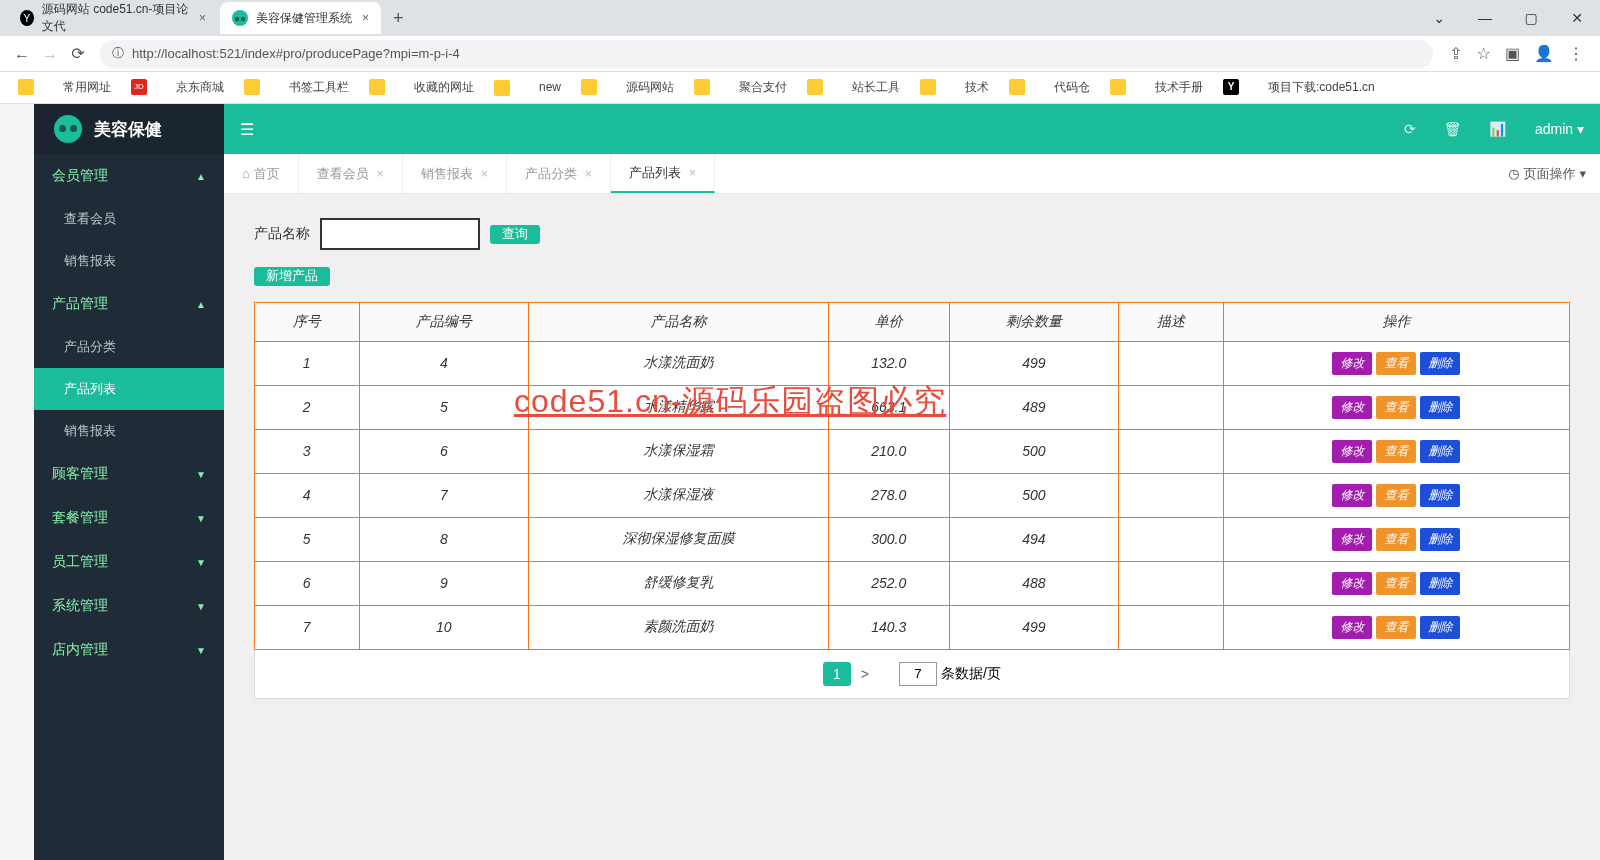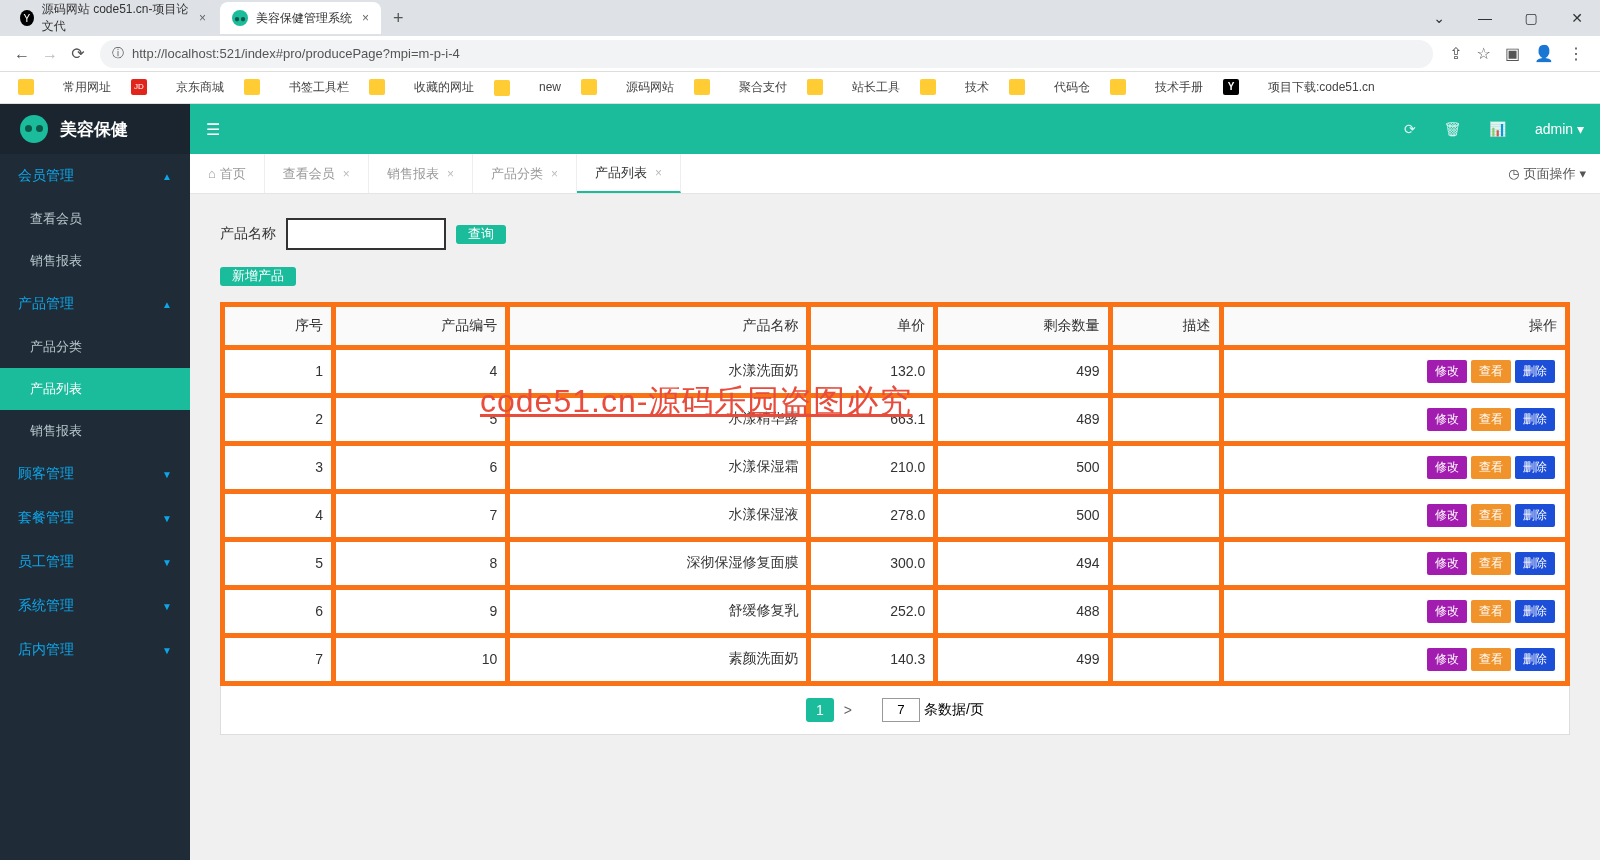--- a/index.html
+++ b/index.html
@@ -22,28 +22,28 @@
 .url-box .lock { margin-right: 8px; font-size: 12px; }
 .addr-icons { display: flex; gap: 14px; padding: 0 8px; color: #555; }
 
 .bookmarks { display: flex; align-items: center; height: 32px; background: #fff; padding: 0 10px; font-size: 12px; color: #444; border-bottom: 1px solid #e0e0e0; gap: 4px; }
 .bm-item { display: flex; align-items: flex-start; padding: 2px 8px; cursor: pointer; gap: 25px; }
 .bm-icon { width: 16px; height: 16px; background: #fc3; margin-right: 4px; display: inline-block; border-radius: 2px; }
 .bm-icon.jd { background: #e1251b; color: #fff; font-size: 8px; text-align: center; line-height: 16px; }
 .bm-icon.y { background: #000; color: #fff; font-size: 10px; text-align: center; line-height: 16px; font-weight: bold; }
 
 
-.app { display: flex; height: calc(860px - 104px); }
+.app { display: flex; height: calc(860px - 104px); padding-left: 34px; }
 .sidebar { width: 190px; background: #1f2b36; color: #b8c7ce; display: flex; flex-direction: column; }
 .logo-area { height: 50px; background: #1a2530; display: flex; align-items: center; padding-left: 20px; }
 .logo-circle { width: 28px; height: 28px; border-radius: 50%; background: #1abc9c; position: relative; margin-right: 12px; }
 .logo-circle::before, .logo-circle::after { content: ""; position: absolute; width: 7px; height: 7px; background: #0d5a4a; border-radius: 50%; top: 10px; }
 .logo-circle::before { left: 5px; } .logo-circle::after { right: 5px; }
 .logo-text { font-size: 17px; font-weight: bold; color: #fff; }
-.menu-header { display: flex; align-items: center; justify-content: space-between; height: 44px; padding: 0 18px; font-size: 14px; cursor: pointer; color: #0ea5e9; }
+.menu-header { display: flex; align-items: center; justify-content: space-between; height: 44px; padding: 0 18px; font-size: 14px; cursor: pointer; color: #86efac; }
 .menu-header .arrow { font-size: 10px; }
 .menu-item { height: 42px; display: flex; align-items: center; padding-left: 30px; font-size: 13px; cursor: pointer; color: #b8c7ce; }
 .menu-item.active { background: #1abc9c; color: #fff; }
 
 .main { flex: 1; display: flex; flex-direction: column; background: #f0f0f0; }
 .top-bar { height: 50px; background: #1abc9c; display: flex; align-items: center; padding: 0 16px; color: #fff; }
 .hamburger { font-size: 16px; cursor: pointer; }
 .top-right { margin-left: auto; display: flex; align-items: center; gap: 28px; font-size: 14px; }
 .top-icon { cursor: pointer; opacity: 0.85; }
 
@@ -55,21 +55,21 @@
 
 .content { flex: 1; padding: 24px 30px; position: relative; overflow: auto; }
 .search-row { display: flex; align-items: center; margin-bottom: 16px; }
 .search-label { font-size: 14px; color: #333; margin-right: 10px; }
 .search-input { width: 160px; height: 32px; border: 2px solid #333; padding: 0 6px; font-size: 13px; }
 .btn { display: inline-flex; align-items: center; justify-content: center; height: 19px; padding: 0 12px; font-size: 13px; border: none; border-radius: 3px; cursor: pointer; color: #fff; }
 .btn-teal { background: #1abc9c; margin-left: 10px; }
 .btn-add { background: #1abc9c; margin-bottom: 16px; }
 
 table.data { width: 100%; border-collapse: collapse; background: #fff; }
-table.data th, table.data td { border: 5px solid #f97316; padding: 10px 8px; text-align: right; font-size: 14px; color: #333; }
+table.data th, table.data td { border: 1px solid #f97316; padding: 10px 8px; text-align: center; font-size: 14px; color: #333; font-style: italic; }
 table.data th { font-weight: normal; background: #fafafa; }
 .act-btn { display: inline-block; padding: 3px 8px; font-size: 12px; color: #fff; border-radius: 2px; margin: 0 2px; cursor: pointer; }
 .act-edit { background: #a21caf; }
 .act-view { background: #f0932b; }
 .act-del { background: #1d4ed8; }
 
 .pagination { display: flex; align-items: center; justify-content: center; padding: 12px; border: 1px solid #ddd; border-top: none; background: #fff; font-size: 14px; }
 .page-num { background: #1abc9c; color: #fff; padding: 4px 10px; border-radius: 3px; margin-right: 10px; }
 .page-next { color: #666; margin-right: 30px; cursor: pointer; }
 .page-size-input { width: 38px; height: 24px; border: 1px solid #999; text-align: center; margin-right: 4px; }

